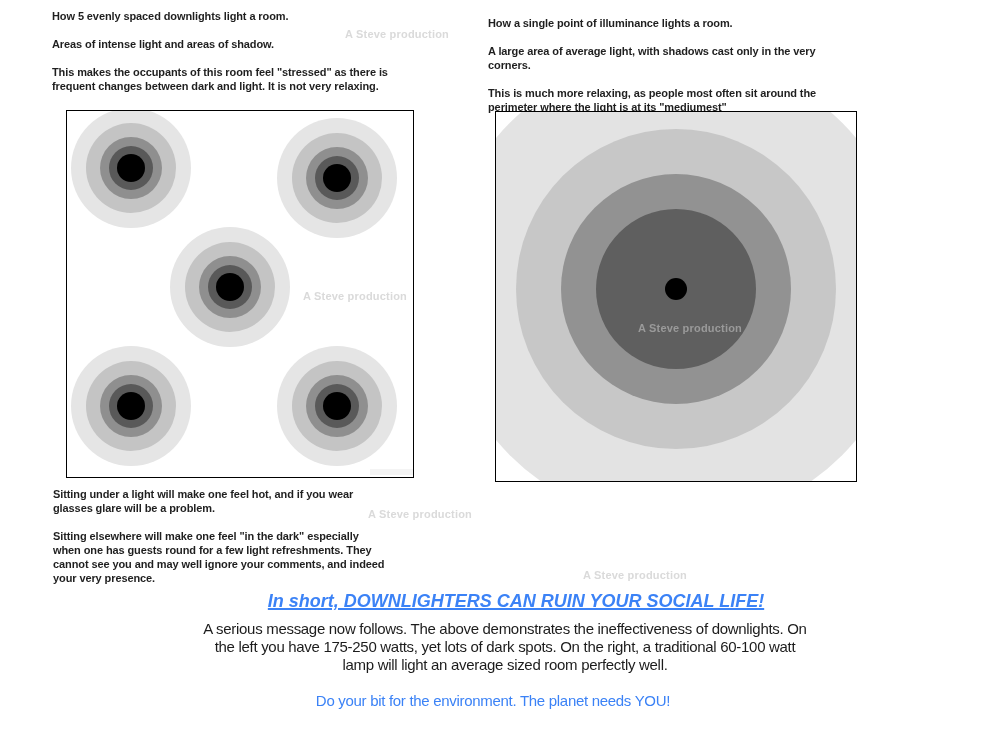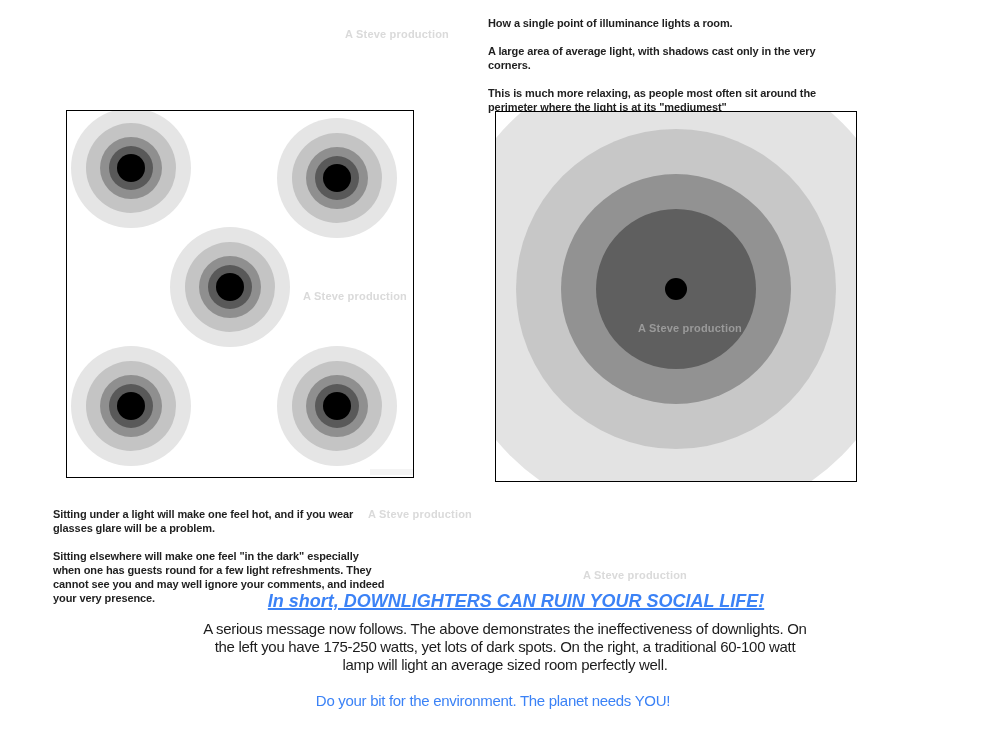--- a/index.html
+++ b/index.html
@@ -76,20 +76,21 @@
     color: #3b82f6;
   }
 </style>
 </head>
 <body>
 
 <div class="page">
 
   <span class="watermark" style="left:345px; top:28px">A Steve production</span>
 
+  <div class="para" style="left:52px; top:9px">How 5 evenly spaced downlights light a room.<br><br>Areas of intense light and areas of shadow.<br><br>This makes the occupants of this room feel "stressed" as there is<br>frequent changes between dark and light. It is not very relaxing.</div>
 
   <div class="para" style="left:488px; top:16px">How a single point of illuminance lights a room.<br><br>A large area of average light, with shadows cast only in the very<br>corners.<br><br>This is much more relaxing, as people most often sit around the<br>perimeter where the light is at its "mediumest"</div>
 
   <div class="box" style="left:66px; top:110px; width:346px; height:366px">
     <span class="watermark" style="left:236px; top:179px">A Steve production</span>
     <div class="streak"></div>
   <div class="ring" style="left: 4px; top: -3px; width: 120px; height: 120px; background: rgb(229, 229, 229);"></div>
       <div class="ring" style="left: 19px; top: 12px; width: 90px; height: 90px; background: rgb(196, 196, 196);"></div>
       <div class="ring" style="left: 33px; top: 26px; width: 62px; height: 62px; background: rgb(143, 143, 143);"></div>
       <div class="ring" style="left: 42px; top: 35px; width: 44px; height: 44px; background: rgb(89, 89, 89);"></div>
@@ -118,21 +119,21 @@
 
   <div class="box" style="left:495px; top:111px; width:360px; height:369px">
     <span class="watermark wm-dark" style="left:142px; top:210px">A Steve production</span>
   <div class="ring" style="left: -55px; top: -58px; width: 470px; height: 470px; background: rgb(227, 227, 227);"></div>
       <div class="ring" style="left: 20px; top: 17px; width: 320px; height: 320px; background: rgb(199, 199, 199);"></div>
       <div class="ring" style="left: 65px; top: 62px; width: 230px; height: 230px; background: rgb(146, 146, 146);"></div>
       <div class="ring" style="left: 100px; top: 97px; width: 160px; height: 160px; background: rgb(95, 95, 95);"></div>
       <div class="ring" style="left: 169px; top: 166px; width: 22px; height: 22px; background: rgb(0, 0, 0);"></div>
     </div>
 
-  <div class="para" style="left:53px; top:507px">Sitting under a light will make one feel hot, and if you wear<br>glasses glare will be a problem.<br><br>Sitting elsewhere will make one feel "in the dark" especially<br>when one has guests round for a few light refreshments. They<br>cannot see you and may well ignore your comments, and indeed<br>your very presence.</div>
+  <div class="para" style="left:53px; top:487px">Sitting under a light will make one feel hot, and if you wear<br>glasses glare will be a problem.<br><br>Sitting elsewhere will make one feel "in the dark" especially<br>when one has guests round for a few light refreshments. They<br>cannot see you and may well ignore your comments, and indeed<br>your very presence.</div>
 
   <span class="watermark" style="left:368px; top:508px">A Steve production</span>
 
 
   <span class="watermark" style="left:583px; top:569px">A Steve production</span>
 
   <div class="headline">In short, DOWNLIGHTERS CAN RUIN YOUR SOCIAL LIFE!</div>
 
   <div class="message">A serious message now follows. The above demonstrates the ineffectiveness of downlights. On<br>the left you have 175-250 watts, yet lots of dark spots. On the right, a traditional 60-100 watt<br>lamp will light an average sized room perfectly well.</div>
 

